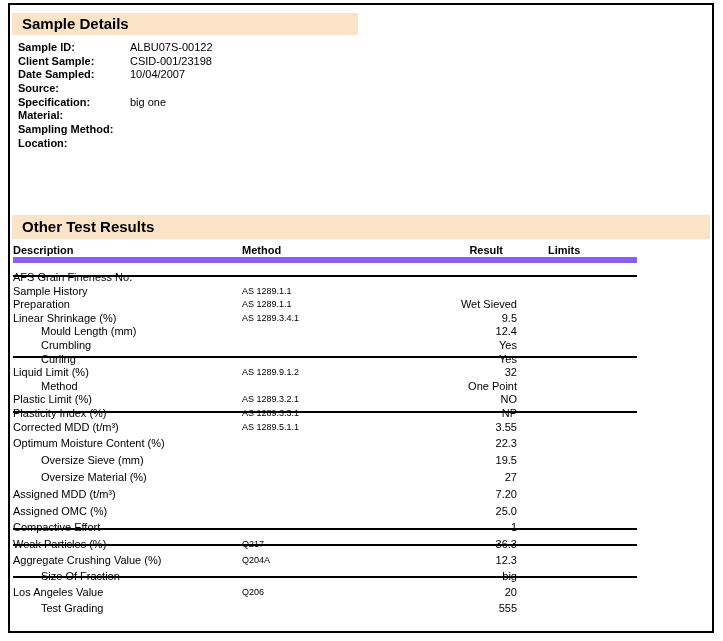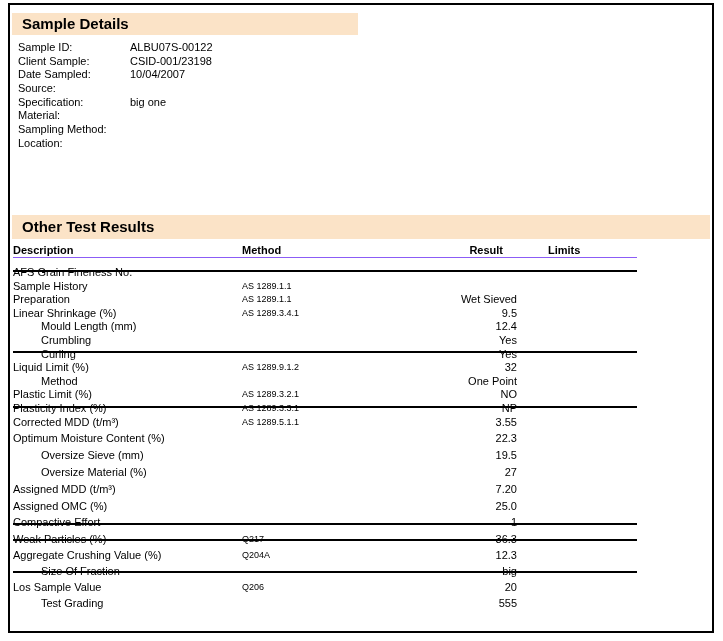--- a/index.html
+++ b/index.html
@@ -32,34 +32,34 @@
   .bar-sample { top: 8px;   width: 346px; height: 22px; line-height: 22px; }
   .bar-other  { top: 210px; width: 698px; height: 24px; line-height: 24px; }
 
   .details {
     position: absolute;
     left: 8px;
     top: 36px;
     font-size: 11px;
   }
   .drow { height: 13.7px; white-space: nowrap; }
-  .dlabel { display: inline-block; width: 112px; font-weight: normal; }
+  .dlabel { display: inline-block; width: 112px; font-weight: bold; }
   .dvalue { display: inline-block; }
 
   .rtable {
     position: absolute;
     left: 3px;
     top: 239px;
     width: 624px;
     font-size: 11px;
   }
   .thead {
     display: flex;
     font-weight: bold;
-    border-bottom: 1px solid #8b5cf6;
+    border-bottom: 6px solid #8b5cf6;
     height: 13px;
     line-height: 12px;
   }
   .trow {
     display: flex;
     height: 13.6px;
     line-height: 12.5px;
     box-sizing: border-box;
     padding-top: 8px;
     white-space: nowrap;
@@ -246,21 +246,21 @@
         <span class="c-result">12.3</span>
         <span class="c-limits"></span>
       </div>
         <div class="trow" data-indent="1" data-sep="1" data-sec="3">
         <span class="c-desc">Size Of Fraction</span>
         <span class="c-method"></span>
         <span class="c-result">big</span>
         <span class="c-limits"></span>
       </div>
         <div class="trow" data-indent="0" data-sep="0" data-sec="3">
-        <span class="c-desc">Los Sample Value</span>
+        <span class="c-desc">Los Angeles Value</span>
         <span class="c-method">Q206</span>
         <span class="c-result">20</span>
         <span class="c-limits"></span>
       </div>
         <div class="trow" data-indent="1" data-sep="0" data-sec="3">
         <span class="c-desc">Test Grading</span>
         <span class="c-method"></span>
         <span class="c-result">555</span>
         <span class="c-limits"></span>
       </div>

